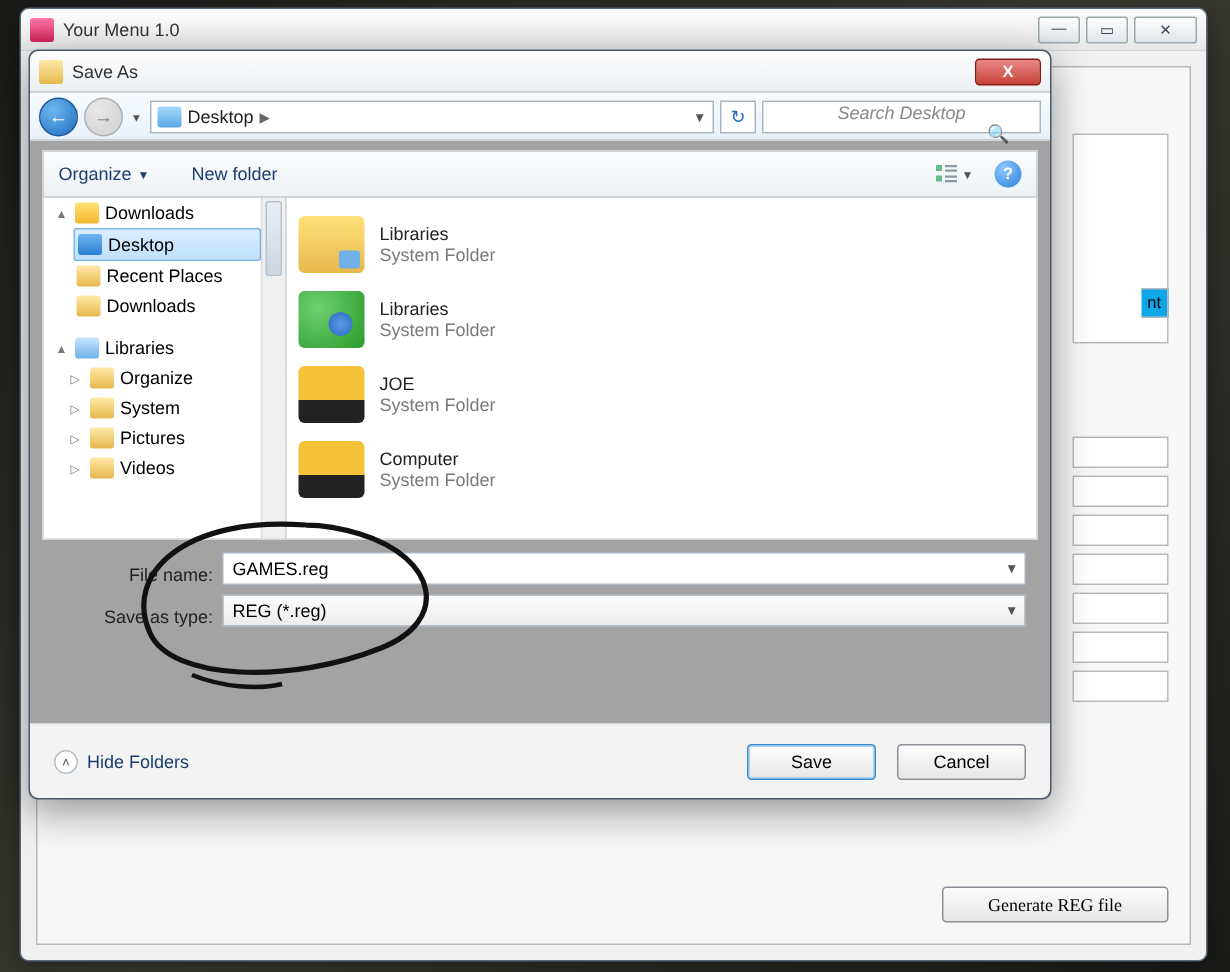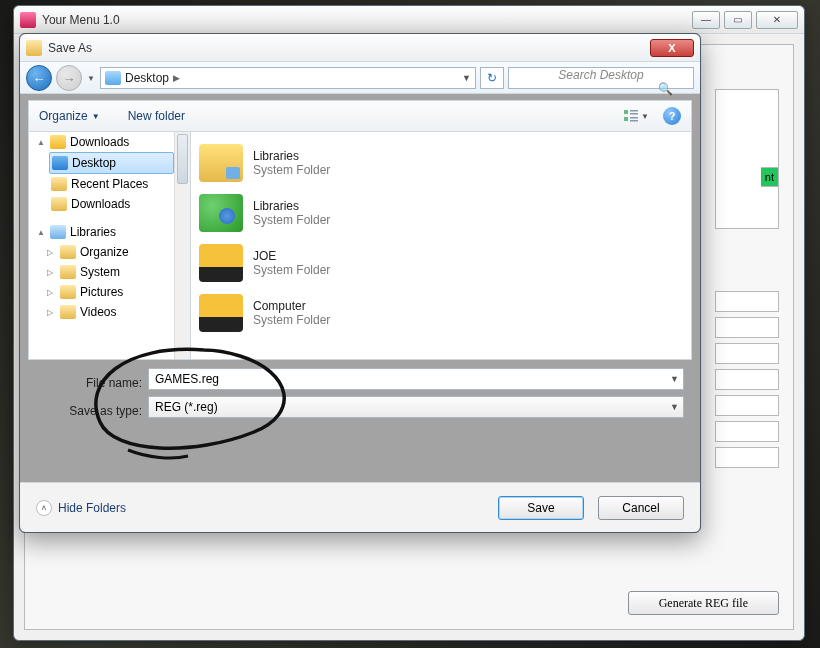--- a/index.html
+++ b/index.html
@@ -8,21 +8,21 @@
 
 .parent-window { position: absolute; left: 13px; top: 5px; width: 792px; height: 636px; background: #f0f0f0; border: 1px solid #5a6a7a; border-radius: 6px; box-shadow: 0 4px 18px rgba(0,0,0,.35); }
 .parent-title { height: 28px; background: linear-gradient(#fdfdfd,#e8e8e8); border-bottom: 1px solid #cfd6dc; border-radius: 6px 6px 0 0; display: flex; align-items: center; padding: 0 6px; font-size: 12px; color: #333; }
 .parent-title .ic { width: 16px; height: 16px; margin-right: 6px; background: linear-gradient(#f7a,#c25); border-radius: 2px; }
 .parent-title .spacer { flex: 1; }
 .win-btn { width: 28px; height: 18px; margin-left: 4px; border: 1px solid #9aa; border-radius: 2px; background: linear-gradient(#fff,#dfe5ea); display: flex; align-items: center; justify-content: center; font-size: 10px; color: #445; cursor: default; }
 .win-btn.large { width: 42px; }
 
 .parent-body { position: absolute; left: 10px; top: 38px; right: 10px; bottom: 10px; border: 1px solid #b7babc; background: #f7f7f7; }
 .right-stub { position: absolute; right: 14px; top: 44px; width: 64px; height: 140px; border: 1px solid #b7babc; background: #fff; }
-.right-stub .tab { position: absolute; right: -1px; top: 77px; font-size: 11px; background: #22c55e; border: 1px solid #b7babc; border-left: none; padding: 3px 4px; }
+.right-stub .tab { position: absolute; right: -1px; top: 102px; font-size: 11px; background: #0ea5e9; border: 1px solid #b7babc; border-left: none; padding: 3px 4px; }
 .field-rows { position: absolute; right: 14px; top: 246px; width: 64px; }
 .field-rows .fr { height: 21px; margin-bottom: 5px; border: 1px solid #b7babc; background: #fff; }
 .bottom-btns { position: absolute; right: 14px; bottom: 14px; display: flex; gap: 18px; }
 .btn { height: 24px; padding: 0 24px; font-size: 12px; background: linear-gradient(#fdfdfd,#e6e6e6); border: 1px solid #8b9198; border-radius: 3px; display: flex; align-items: center; justify-content: center; cursor: default; }
 .btn.wide { padding: 0 30px; font-family: Liberation Serif, serif; }
 
 
 .dialog { position: absolute; left: 19px; top: 33px; width: 682px; height: 500px; background: #a3a3a3; border: 1px solid #4a5a6a; border-radius: 6px; box-shadow: 0 8px 26px rgba(0,0,0,.4); }
 .dlg-title { height: 28px; background: linear-gradient(#fdfdfd,#ebeff2); border-bottom: 1px solid #cfd6dc; border-radius: 6px 6px 0 0; display: flex; align-items: center; padding: 0 6px; font-size: 12px; color: #333; }
 .dlg-title .ic { width: 16px; height: 16px; margin-right: 6px; background: linear-gradient(#ffe9a8,#e6b84c); border-radius: 2px; }

